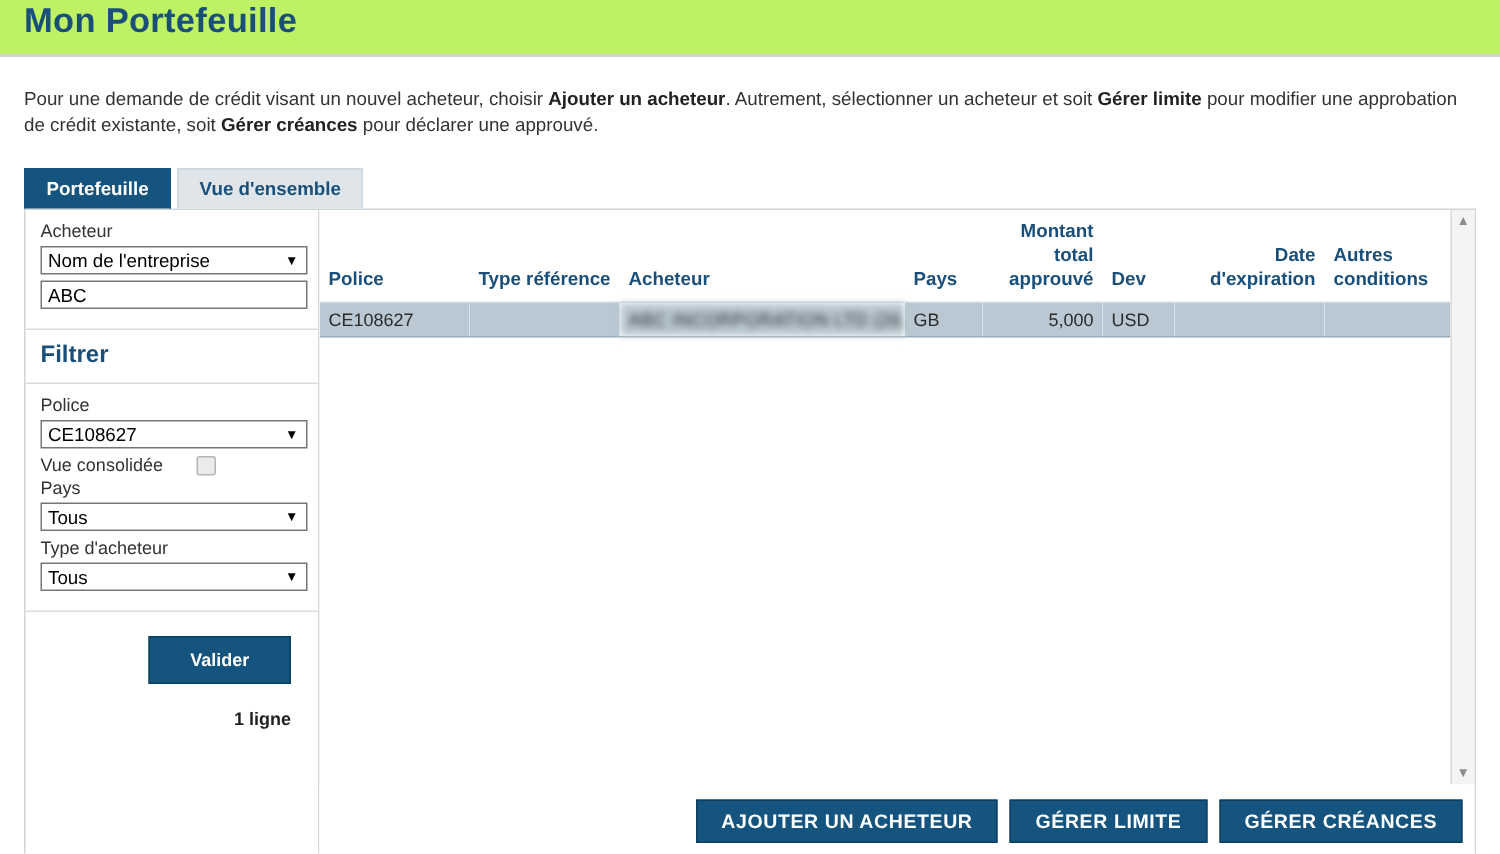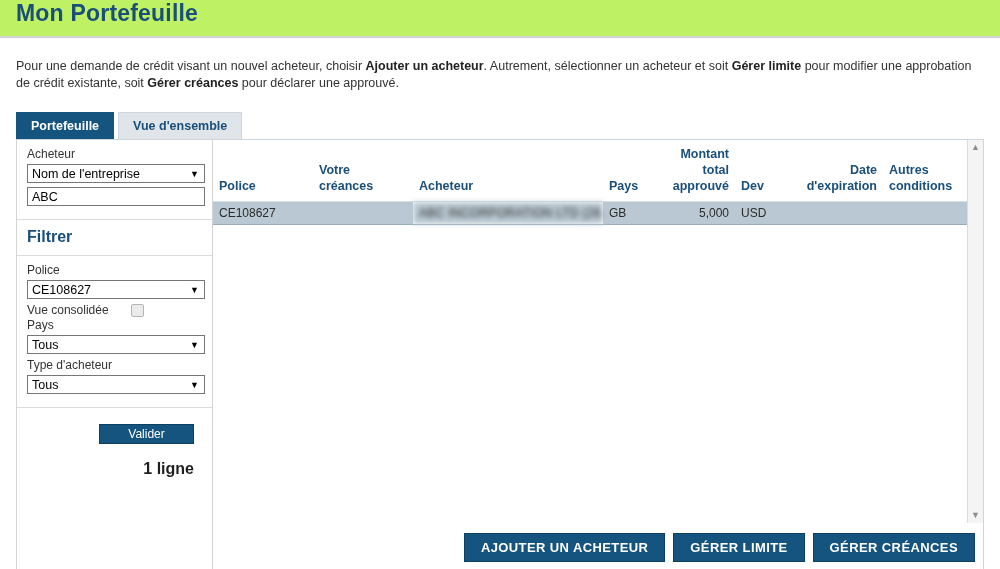--- a/index.html
+++ b/index.html
@@ -134,33 +134,33 @@
     border-radius: 2px;
   }
   .side-foot {
     flex: 1;
     padding: 16px 10px 0 10px;
     display: flex;
     flex-direction: column;
     align-items: flex-end;
   }
   .btn-valider {
-    width: 95px; height: 20px;
+    width: 95px; height: 32px;
     background: #14547e;
     color: #fff;
     font-size: 12px;
-    font-weight: normal;
+    font-weight: bold;
     border: 1px solid #0d3f60;
     display: flex; align-items: center; justify-content: center;
     margin-right: 8px;
   }
   .rowcount {
     margin-top: 16px;
     margin-right: 8px;
-    font-size: 16px;
+    font-size: 12px;
     font-weight: bold;
     color: #1f1f1f;
   }
 
   
   .grid-area {
     flex: 1;
     display: flex;
     flex-direction: column;
     border: 1px solid #d4d4d4;
@@ -339,21 +339,21 @@
               <col style="width:190px">
             <col style="width:52px">
               <col style="width:80px">
               <col style="width:48px">
             <col style="width:100px">
               <col style="width:105px">
           </colgroup>
           <thead>
             <tr>
               <th class="ta-l">Police</th>
-              <th class="ta-l">Votre créances</th>
+              <th class="ta-l">Type référence</th>
               <th class="ta-l">Acheteur</th>
               <th class="ta-l">Pays</th>
               <th class="ta-r">Montant total approuvé</th>
               <th class="ta-l">Dev</th>
               <th class="ta-r">Date d'expiration</th>
               <th class="ta-l">Autres conditions</th>
             </tr>
           </thead>
           <tbody>
             <tr class="row-selected">

